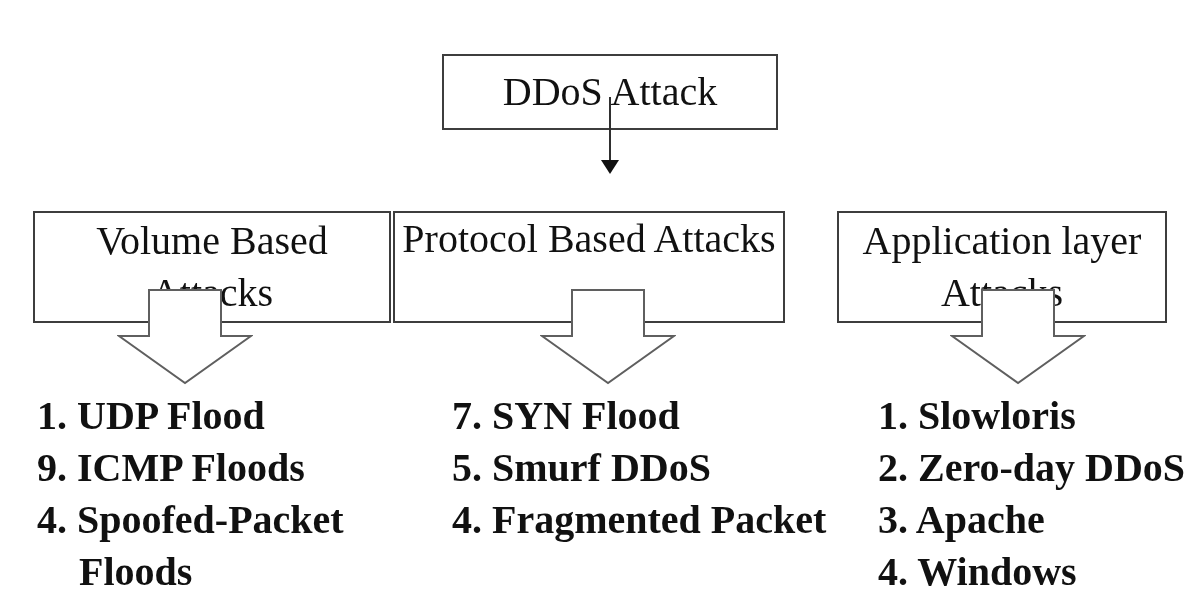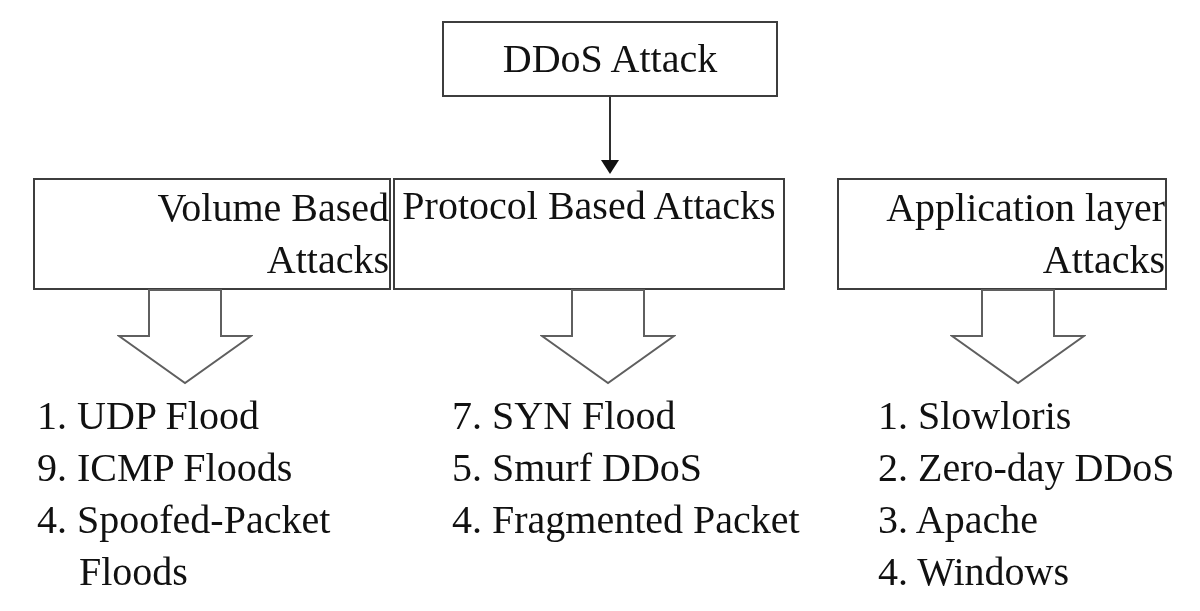--- a/index.html
+++ b/index.html
@@ -17,23 +17,24 @@
     overflow: hidden;
   }
   .box {
     position: absolute;
     box-sizing: border-box;
     border: 2px solid #3d3d3d;
     background: #ffffff;
     display: flex;
     align-items: center;
     justify-content: center;
-    text-align: right;
+    text-align: center;
     font-size: 40px;
     line-height: 52px;
+    margin-top: 33px;
   }
   .root-box {
     left: 442px;
     top: 21px;
     width: 336px;
     height: 76px;
   }
   .cat-box {
     top: 178px;
     height: 112px;
@@ -85,20 +86,21 @@
     list-style: none;
     font-size: 40px;
     line-height: 52px;
   }
   .list-0 { left: 37px;  width: 320px; }
   .list-1 { left: 452px; width: 390px; }
   .list-2 { left: 878px; width: 330px; }
   .attack-list li {
     padding-left: 42px;
     text-indent: -42px;
+    font-weight: bold;
   }
 </style>
 </head>
 <body>
 
 <div class="canvas">
 
   <div class="box root-box">
     <span>DDoS Attack</span>
   </div>

